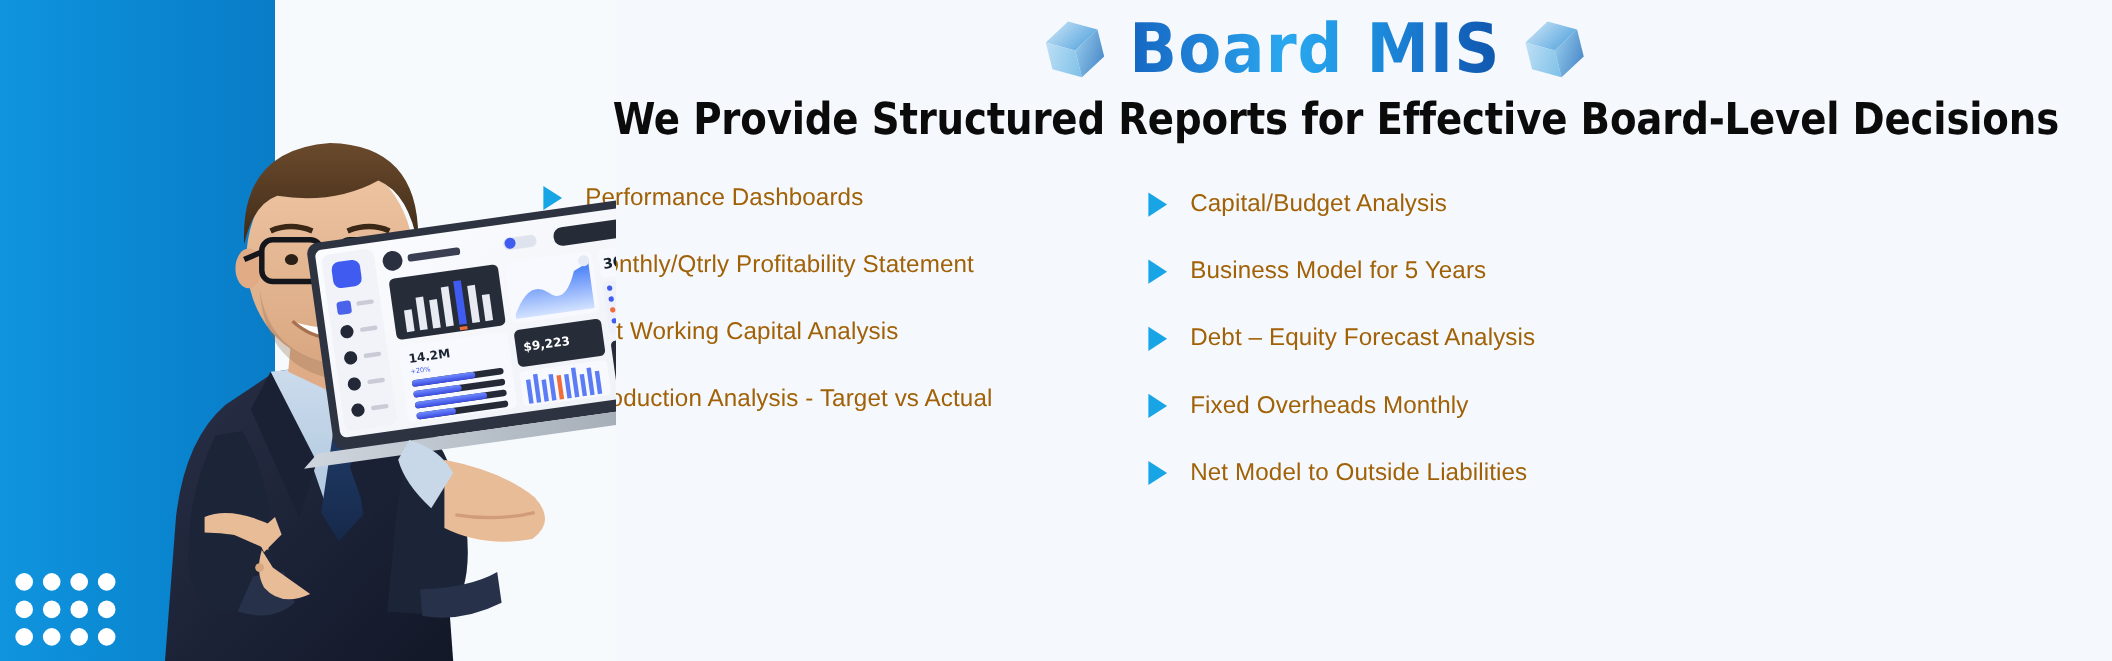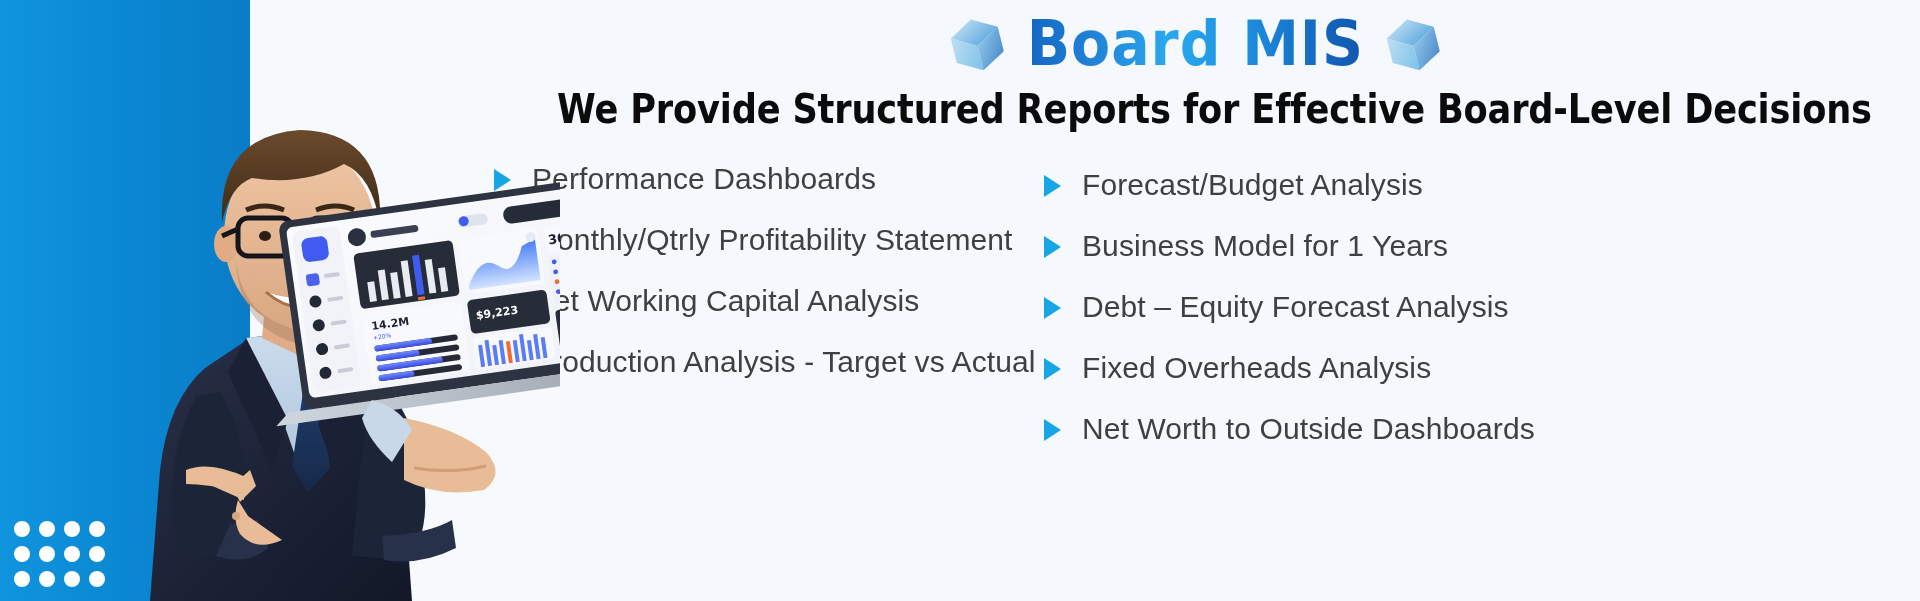--- a/index.html
+++ b/index.html
@@ -140,23 +140,23 @@
     width:0; height:0;
     border-top:11px solid transparent;
     border-bottom:11px solid transparent;
     border-left:17px solid #18a5e6;
     margin-top:7px;
     margin-right:21px;
   }
   .bullet-label {
     font-family:"Liberation Sans", sans-serif;
     font-weight:400;
-    font-size:30px;
+    font-size:22px;
     line-height:34px;
-    color:#404040;
+    color:#a16207;
     white-space:nowrap;
     letter-spacing:0.1px;
   }
 </style>
 </head>
 <body>
 
 <div id="banner">
 
   <div id="left-panel">
@@ -449,35 +449,35 @@
         </div>
         <div class="bullet-item">
           <span class="tri"></span>
           <span class="bullet-label">Production Analysis - Target vs Actual</span>
         </div>
       </div>
 
       <div class="col col-right">
         <div class="bullet-item">
           <span class="tri"></span>
-          <span class="bullet-label">Forecast/Budget Analysis</span>
-        </div>
-        <div class="bullet-item">
-          <span class="tri"></span>
-          <span class="bullet-label">Business Model for 1 Years</span>
+          <span class="bullet-label">Capital/Budget Analysis</span>
+        </div>
+        <div class="bullet-item">
+          <span class="tri"></span>
+          <span class="bullet-label">Business Model for 5 Years</span>
         </div>
         <div class="bullet-item">
           <span class="tri"></span>
           <span class="bullet-label">Debt – Equity Forecast Analysis</span>
         </div>
         <div class="bullet-item">
           <span class="tri"></span>
-          <span class="bullet-label">Fixed Overheads Analysis</span>
-        </div>
-        <div class="bullet-item">
-          <span class="tri"></span>
-          <span class="bullet-label">Net Worth to Outside Dashboards</span>
+          <span class="bullet-label">Fixed Overheads Monthly</span>
+        </div>
+        <div class="bullet-item">
+          <span class="tri"></span>
+          <span class="bullet-label">Net Model to Outside Liabilities</span>
         </div>
       </div>
 
     </div>
   </div>
 </div>
 
 </body></html>

